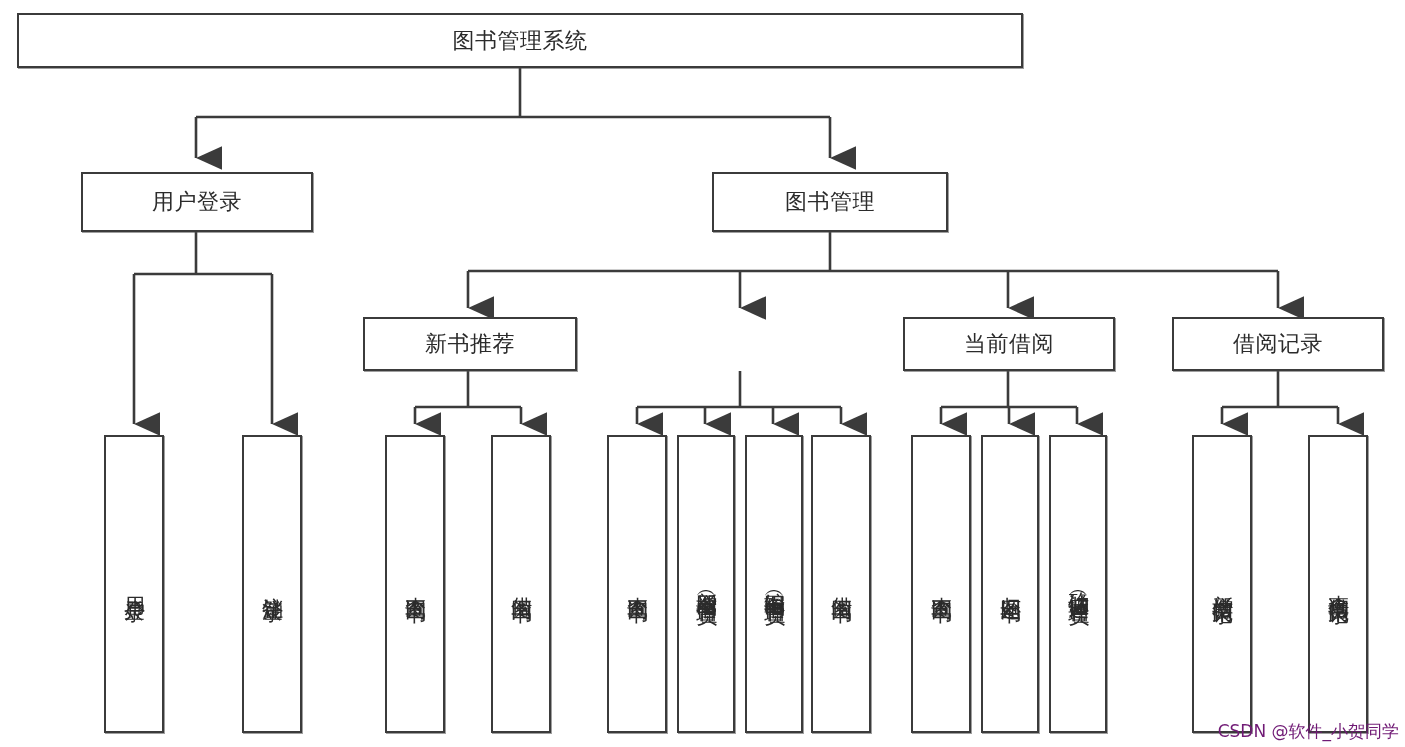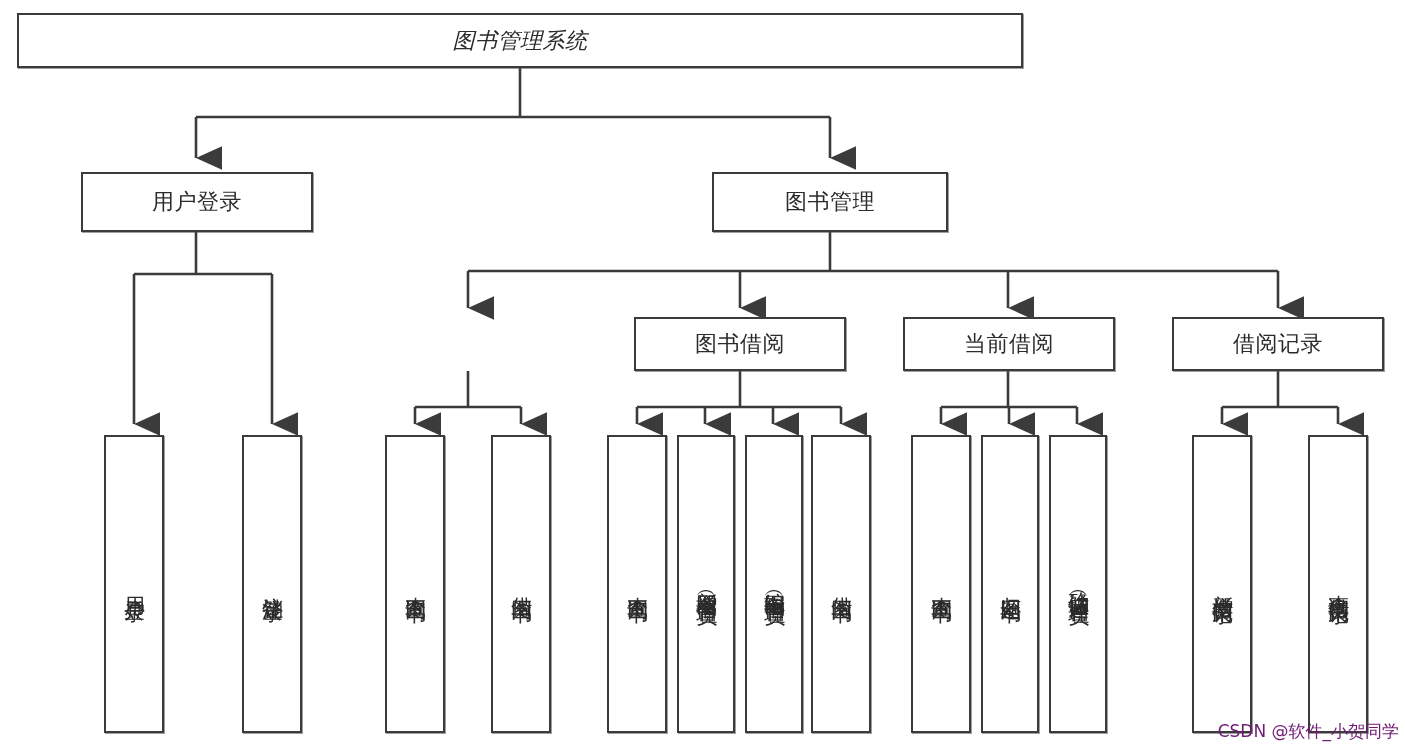--- a/index.html
+++ b/index.html
@@ -39,21 +39,20 @@
     color: #2b2b2b;
     text-align: center;
     line-height: 1.18;
     letter-spacing: 0.5px;
   }
   .node.h .label {
     font-size: 22px;
   }
   .node.root .label {
     font-size: 22px;
-    font-style: italic;
   }
   .node.v .label {
     writing-mode: vertical-rl;
     text-orientation: upright;
     font-size: 21px;
     line-height: 1.12;
     letter-spacing: 2px;
     white-space: nowrap;
   }
   .watermark {
@@ -126,22 +125,22 @@
     <span class="label">图书管理系统</span>
   </div>
 
   <div class="node h" style="left:81px; top:172px; width:232px; height:60px;">
     <span class="label">用户登录</span>
   </div>
   <div class="node h" style="left:712px; top:172px; width:236px; height:60px;">
     <span class="label">图书管理</span>
   </div>
 
-  <div class="node h" style="left:634px; top:317px; width:212px; height:54px;">
-    <span class="label">图书借阅</span>
+  <div class="node h" style="left:363px; top:317px; width:214px; height:54px;">
+    <span class="label">新书推荐</span>
   </div>
   <div class="node h" style="left:1172px; top:317px; width:212px; height:54px;">
     <span class="label">借阅记录</span>
   </div>
   <div class="node h" style="left:903px; top:317px; width:212px; height:54px;">
     <span class="label">当前借阅</span>
   </div>
 
   <div class="node v" style="left:104px; top:435px; width:60px; height:298px;">
     <span class="label">用户登录</span>

